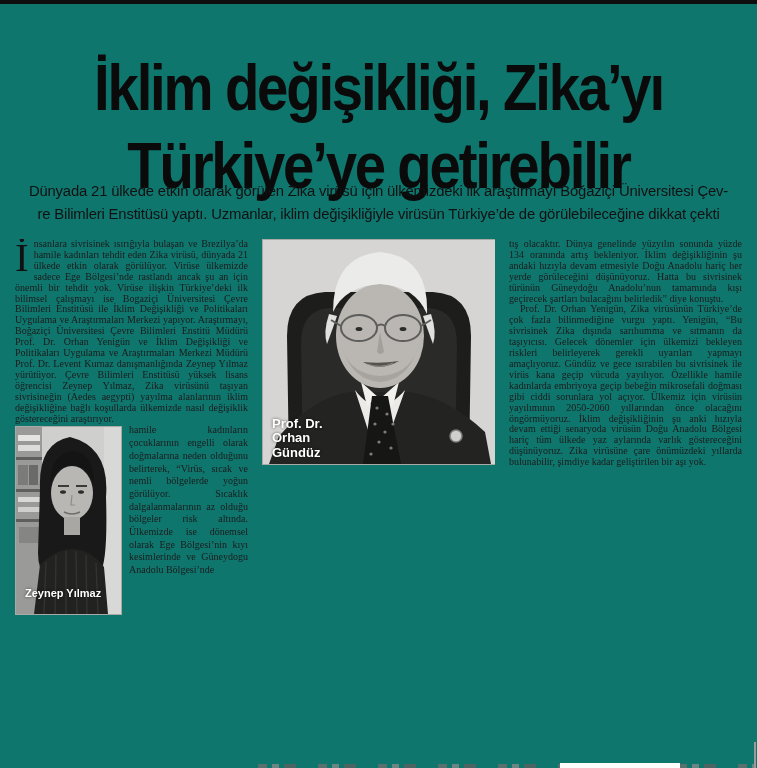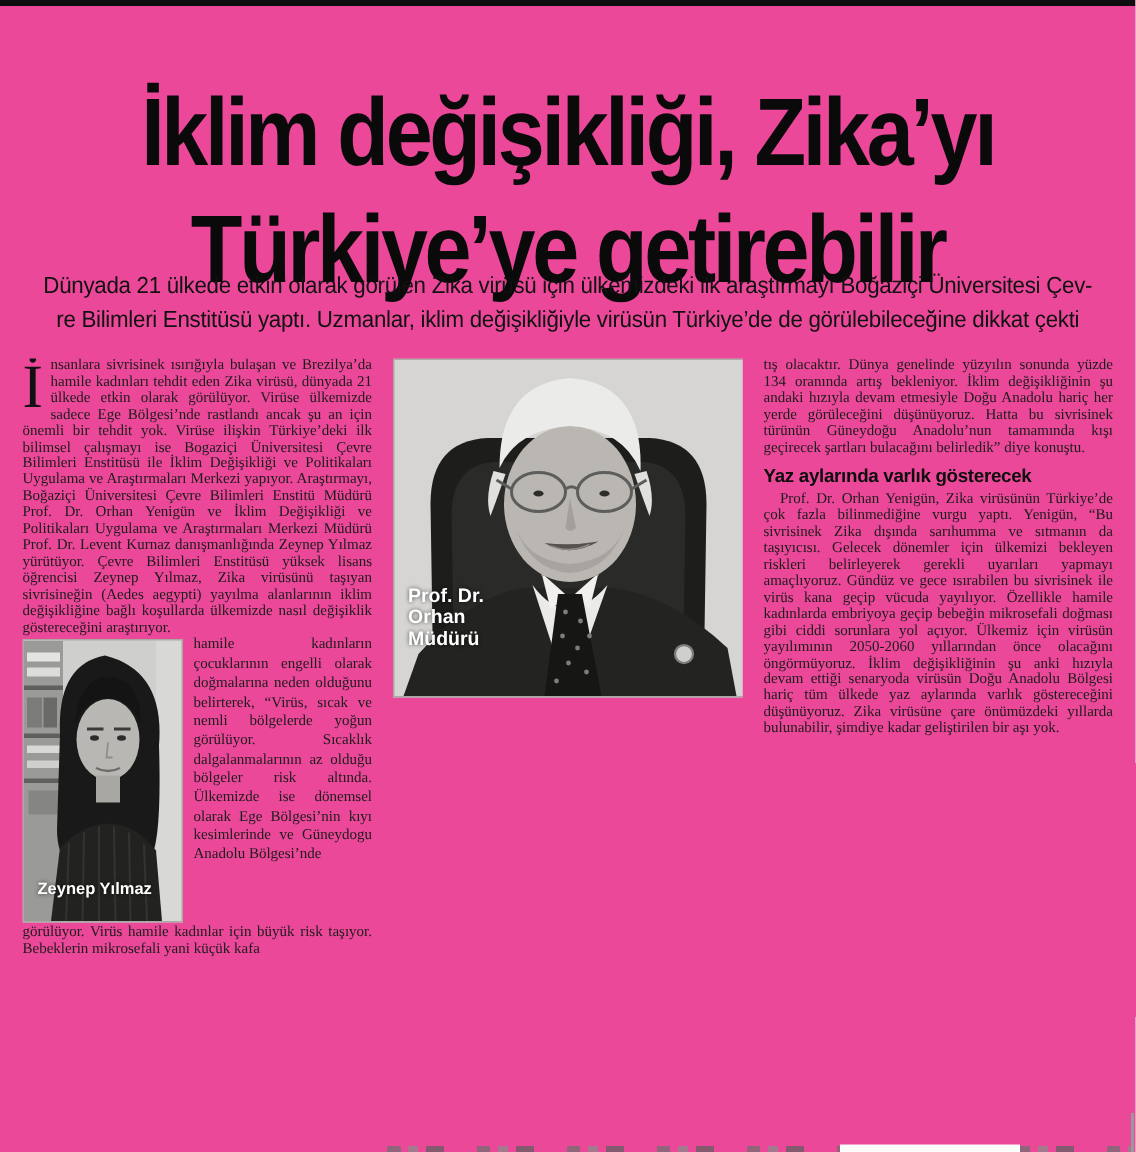--- a/index.html
+++ b/index.html
@@ -1,18 +1,18 @@
 <!DOCTYPE html>
 <html><head>
 <meta charset="utf-8">
 <style>
   html,body{margin:0;padding:0;background:#e8e8e8;}
   .page{
     position:relative;width:757px;height:768px;margin:0 auto;
-    background:#ec4899;overflow:hidden;color:#1b1b1b;
+    background:#0f766e;overflow:hidden;color:#1b1b1b;
     font-family:"Liberation Serif",serif;
   }
   .top-rule{position:absolute;top:0;left:0;width:757px;height:4px;background:#0e0e0e;}
   .headline{
     position:absolute;top:6px;left:0;width:757px;text-align:center;
     font-family:"Liberation Sans",sans-serif;font-weight:bold;color:#0a0a0a;
     font-size:64px;line-height:78px;letter-spacing:-2.5px;
     transform:scaleX(0.88);transform-origin:50% 0;
     white-space:nowrap;
   }
@@ -41,21 +41,21 @@
     letter-spacing:-0.2px;color:#0d0d0d;
   }
   .photo{position:relative;border:1px solid #a9a9a5;background:#cfcfcd;overflow:hidden;}
   .photo svg{display:block;}
   .photo-orhan{width:233px;height:224px;margin-bottom:7px;}
   .photo-zeynep{width:105px;height:187px;float:left;margin:2px 7px 2px 0;}
   .caption{
     position:absolute;color:#fff;font-family:"Liberation Sans",sans-serif;
     font-weight:bold;text-shadow:0 0 3px rgba(0,0,0,.65);text-align:left;
   }
-  .caption-orhan{left:9px;bottom:31px;font-size:13px;line-height:14.5px;}
+  .caption-orhan{left:9px;bottom:4px;font-size:13px;line-height:14.5px;}
   .caption-zeynep{left:9px;bottom:14px;font-size:11px;line-height:14px;}
   .photo-wrap-row{overflow:hidden;}
   .beside{line-height:12.7px;}
   .bottom-strip{
     position:absolute;left:258px;right:3px;bottom:0;height:4px;opacity:.75;
     background:repeating-linear-gradient(90deg,
       #6f6f6f 0 9px,transparent 9px 14px,#8a8a8a 14px 21px,transparent 21px 26px,
       #5f5f5f 26px 38px,transparent 38px 60px);
   }
   .bottom-strip-gap{position:absolute;bottom:0;height:5px;background:#fcfcfa;}
@@ -120,21 +120,20 @@
 
             <rect x="48" y="90" width="16" height="18" fill="#a9a7a3"></rect>
 
             <path d="M18 187 L24 138 Q40 122 56 122 Q74 122 88 140 L92 187 Z" fill="#222220"></path>
             <path d="M30 135 L28 187 M40 128 L39 187 M50 124 L50 187 M60 124 L61 187 M70 128 L71 187 M80 136 L82 187" stroke="#33332f" stroke-width="1.4" fill="none"></path>
           </svg>
           <div class="caption caption-zeynep">Zeynep Yılmaz</div>
         </div>
         <p class="beside">hamile kadınların çocuklarının engelli olarak doğmalarına neden olduğunu belirterek, “Virüs, sıcak ve nemli bölgelerde yoğun görülüyor. Sıcaklık dalgalanmalarının az olduğu bölgeler risk altında. Ülkemizde ise dönemsel olarak Ege Bölgesi’nin kıyı kesimlerinde ve Güneydogu Anadolu Bölgesi’nde</p>
       </div>
-      <p>görülüyor. Virüs hamile kadınlar için büyük risk taşıyor. Bebeklerin mikrosefali yani küçük kafa</p>
     </div>
 
     <div class="col">
       <div class="photo photo-orhan">
         <svg width="233" height="224" viewBox="0 0 233 224" xmlns="http://www.w3.org/2000/svg">
           <rect x="0" y="0" width="233" height="224" fill="#d6d5d3"></rect>
 
           <path d="M26 224 L24 96 Q24 54 62 52 L170 52 Q208 54 208 96 L206 224 Z" fill="#1d1d1b"></path>
           <path d="M40 224 L38 104 Q38 70 66 68 L166 68 Q194 70 194 104 L192 224 Z" fill="#2a2a28"></path>
 
@@ -177,28 +176,27 @@
           <ellipse cx="140" cy="89" rx="3.4" ry="2" fill="#2c2c2a"></ellipse>
 
           <path d="M117 92 L114 112 Q117 116 121 112 Z" fill="#a39f9a"></path>
 
           <path d="M100 122 Q117 132 136 121 Q118 124 100 122 Z" fill="#55514d"></path>
           <path d="M104 124 Q117 129 130 123" stroke="#8d8984" stroke-width="1" fill="none"></path>
         </svg>
         <div class="caption caption-orhan">
           <div>Prof. Dr.</div>
           <div>Orhan</div>
-          <div>Müdürü</div>
+          <div>Gündüz</div>
         </div>
       </div>
     </div>
 
     <div class="col">
       <p>tış olacaktır. Dünya genelinde yüzyılın sonunda yüzde 134 oranında artış bekleniyor. İklim değişikliğinin şu andaki hızıyla devam etmesiyle Doğu Anadolu hariç her yerde görüleceğini düşünüyoruz. Hatta bu sivrisinek türünün Güneydoğu Anadolu’nun tamamında kışı geçirecek şartları bulacağını belirledik” diye konuştu.</p>
-      <div class="subhead">Yaz aylarında varlık gösterecek</div>
       <p class="indent">Prof. Dr. Orhan Yenigün, Zika virüsünün Türkiye’de çok fazla bilinmediğine vurgu yaptı. Yenigün, “Bu sivrisinek Zika dışında sarıhumma ve sıtmanın da taşıyıcısı. Gelecek dönemler için ülkemizi bekleyen riskleri belirleyerek gerekli uyarıları yapmayı amaçlıyoruz. Gündüz ve gece ısırabilen bu sivrisinek ile virüs kana geçip vücuda yayılıyor. Özellikle hamile kadınlarda embriyoya geçip bebeğin mikrosefali doğması gibi ciddi sorunlara yol açıyor. Ülkemiz için virüsün yayılımının 2050-2060 yıllarından önce olacağını öngörmüyoruz. İklim değişikliğinin şu anki hızıyla devam ettiği senaryoda virüsün Doğu Anadolu Bölgesi hariç tüm ülkede yaz aylarında varlık göstereceğini düşünüyoruz. Zika virüsüne çare önümüzdeki yıllarda bulunabilir, şimdiye kadar geliştirilen bir aşı yok.</p>
     </div>
 
   </div>
 
   <div class="bottom-strip"></div>
   <div class="bottom-strip-gap" style="left:560px;width:120px;"></div>
   <div class="right-edge-tick"></div>
 
 </div>

